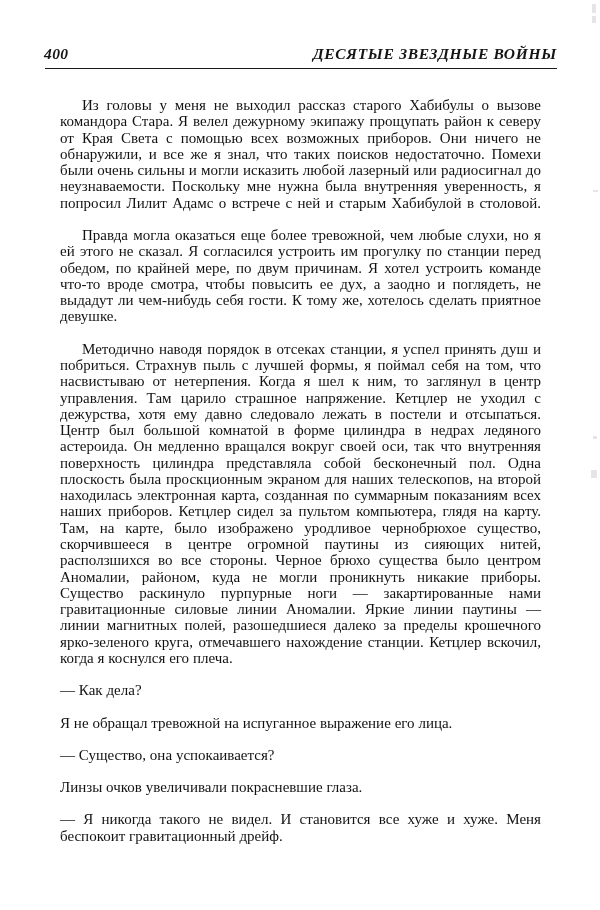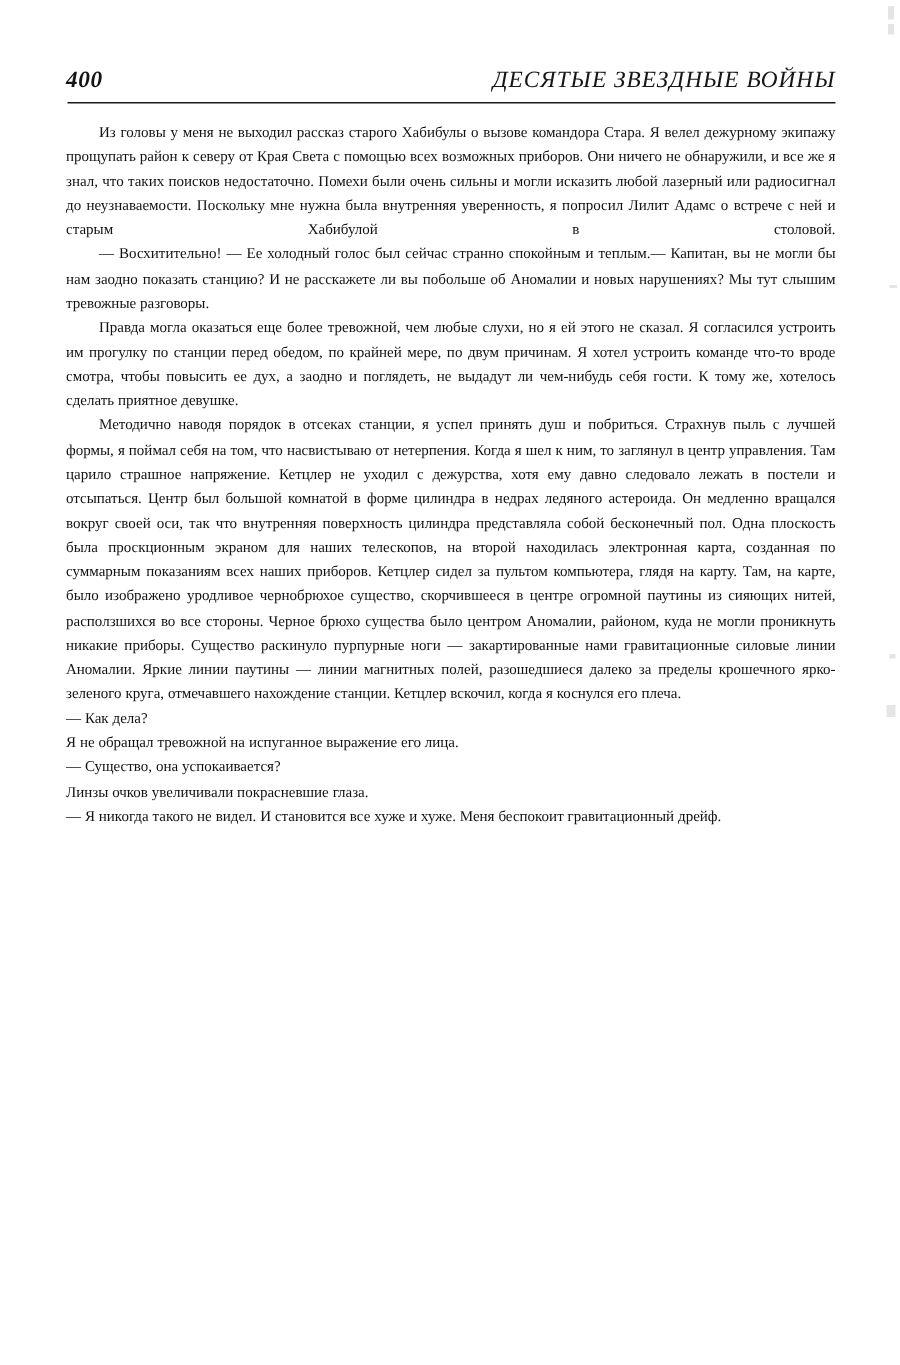--- a/index.html
+++ b/index.html
@@ -32,21 +32,21 @@
   }
   .folio {
     font-style: italic;
     font-weight: 700;
     font-size: 15.5px;
     letter-spacing: 0.4px;
     color: #151515;
   }
   .head-title {
     font-style: italic;
-    font-weight: 400;
+    font-weight: 700;
     font-size: 15.5px;
     letter-spacing: 0.7px;
     color: #151515;
     white-space: nowrap;
   }
   .head-rule {
     position: absolute;
     left: 45px;
     top: 68px;
     width: 512px;
@@ -55,22 +55,22 @@
   }
 
   
   .column {
     position: absolute;
     left: 44px;
     top: 81px;
     width: 513px;
   }
   p.para {
-    margin: 0;
-    font-size: 10px;
+    margin: 16px;
+    font-size: 15px;
     line-height: 16.28px;
     text-align: justify;
     text-justify: inter-word;
     text-indent: 22px;
     word-spacing: 0.1px;
     hyphens: none;
     color: #121212;
   }
   p.para.flush {
     text-indent: 0;
@@ -96,21 +96,20 @@
 <div class="page">
 
   <div class="running-head">
     <span class="folio">400</span>
     <span class="head-title">ДЕСЯТЫЕ ЗВЕЗДНЫЕ ВОЙНЫ</span>
   </div>
   <div class="head-rule"></div>
 
   <div class="column">
     <p class="para force-justify">Из головы у меня не выходил рассказ старого Хабибулы о вызове командора Стара. Я велел дежурному экипажу прощупать район к северу от Края Света с помощью всех возможных приборов. Они ничего не обнаружили, и все же я знал, что таких поисков недостаточно. Помехи были очень сильны и могли исказить любой лазерный или радиосигнал до неузнаваемости. Поскольку мне нужна была внутренняя уверенность, я попросил Лилит Адамс о встрече с ней и старым Хабибулой в столовой.</p>
-    <p class="para last-natural">— Восхитительно! — Ее холодный голос был сейчас странно спокойным и теплым.— Капитан, вы не могли бы нам заодно показать станцию? И не расскажете ли вы побольше об Аномалии и новых нарушениях? Мы тут слышим тревожные разговоры.</p>
     <p class="para last-natural">Правда могла оказаться еще более тревожной, чем любые слухи, но я ей этого не сказал. Я согласился устроить им прогулку по станции перед обедом, по крайней мере, по двум причинам. Я хотел устроить команде что-то вроде смотра, чтобы повысить ее дух, а заодно и поглядеть, не выдадут ли чем-нибудь себя гости. К тому же, хотелось сделать приятное девушке.</p>
     <p class="para last-natural">Методично наводя порядок в отсеках станции, я успел принять душ и побриться. Страхнув пыль с лучшей формы, я поймал себя на том, что насвистываю от нетерпения. Когда я шел к ним, то заглянул в центр управления. Там царило страшное напряжение. Кетцлер не уходил с дежурства, хотя ему давно следовало лежать в постели и отсыпаться. Центр был большой комнатой в форме цилиндра в недрах ледяного астероида. Он медленно вращался вокруг своей оси, так что внутренняя поверхность цилиндра представляла собой бесконечный пол. Одна плоскость была проскционным экраном для наших телескопов, на второй находилась электронная карта, созданная по суммарным показаниям всех наших приборов. Кетцлер сидел за пультом компьютера, глядя на карту. Там, на карте, было изображено уродливое чернобрюхое существо, скорчившееся в центре огромной паутины из сияющих нитей, расползшихся во все стороны. Черное брюхо существа было центром Аномалии, районом, куда не могли проникнуть никакие приборы. Существо раскинуло пурпурные ноги — закартированные нами гравитационные силовые линии Аномалии. Яркие линии паутины — линии магнитных полей, разошедшиеся далеко за пределы крошечного ярко-зеленого круга, отмечавшего нахождение станции. Кетцлер вскочил, когда я коснулся его плеча.</p>
     <p class="para flush last-natural">— Как дела?</p>
     <p class="para flush last-natural">Я не обращал тревожной на испуганное выражение его лица.</p>
     <p class="para flush last-natural">— Существо, она успокаивается?</p>
     <p class="para flush last-natural">Линзы очков увеличивали покрасневшие глаза.</p>
     <p class="para flush last-natural">— Я никогда такого не видел. И становится все хуже и хуже. Меня беспокоит гравитационный дрейф.</p>
   </div>
 
   <div class="speckle" style="left:592px; top:4px; width:4px; height:9px;"></div>

